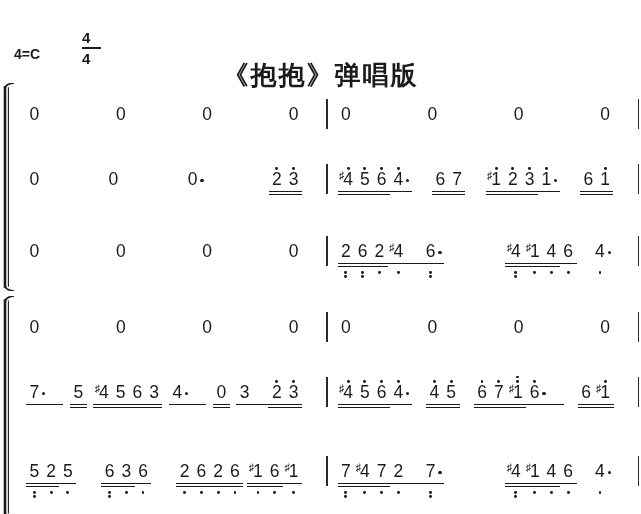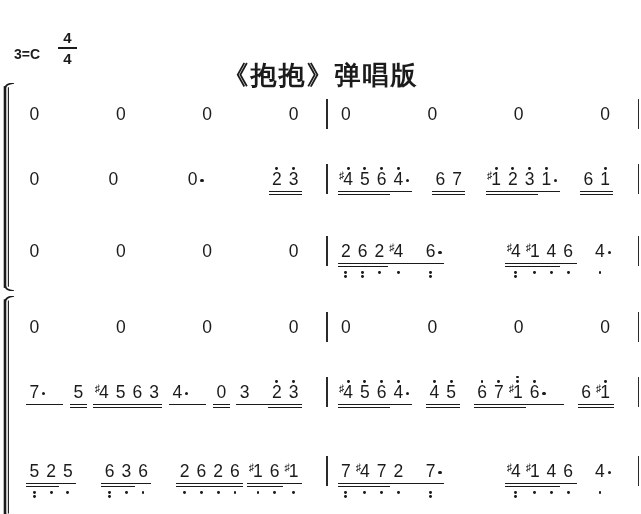--- a/index.html
+++ b/index.html
@@ -3,21 +3,21 @@
 <meta charset="utf-8">
 <style>
   :root { --ink:#1b1b1b; --bg:#ffffff; }
   html,body { margin:0; padding:0; }
   body { font-family:"Liberation Sans","DejaVu Sans",sans-serif; background:#fff; }
   .page { position:relative; width:641px; height:514px; background:var(--bg); color:var(--ink); overflow:hidden; }
 
   .title { position:absolute; top:14px; left:0; right:0; text-align:center;
            font-size:26px; font-weight:700; letter-spacing:2px;margin-top:44px; }
   .key { position:absolute; left:14px; top:46px; font-size:14px; font-weight:600; }
-  .timesig { position:absolute; left:58px; top:29px; width:19px; text-align:center;
+  .timesig { position:absolute; left:82px; top:29px; width:19px; 
              font-size:15px; font-weight:600; line-height:17px; }
   .tsline { display:block; height:1.6px; background:var(--ink); margin:1px 0; }
 
   .score { position:absolute; left:0; top:0; right:0; bottom:0; }
   .system { position:absolute; left:0; right:0; }
   .system.s1 { top:86px;  height:200px; }
   .system.s2 { top:299px; height:214px; }
 
   .bracket { position:absolute; left:2px; top:-3px; height:calc(100% + 8px); width:13px; }
   .bracket path { stroke:var(--ink); fill:none; vector-effect:non-scaling-stroke; }
@@ -51,21 +51,21 @@
         background:var(--ink); margin-left:3px; margin-right:-1px; transform:translateY(-3px); }
   .u1, .u2 { position:absolute; left:0; right:0; height:1.4px; background:var(--ink); }
   .u1 { top:calc(100% + 1.6px); }
   .u2 { top:calc(100% + 4.9px); }
 </style>
 </head>
 <body>
 
 <div class="page">
   <div class="title">《抱抱》弹唱版</div>
-  <div class="key">3=C</div>
+  <div class="key">4=C</div>
   <div class="timesig">
     <span>4</span>
     <span class="tsline"></span>
     <span>4</span>
   </div>
   <div class="score">
       <div class="system s1">
         <svg class="bracket" viewBox="0 0 13 200" preserveAspectRatio="none">
           <path d="M3 3 V197" stroke-width="2.6"></path>
           <path d="M6.4 4 V196" stroke-width="1.1"></path>

